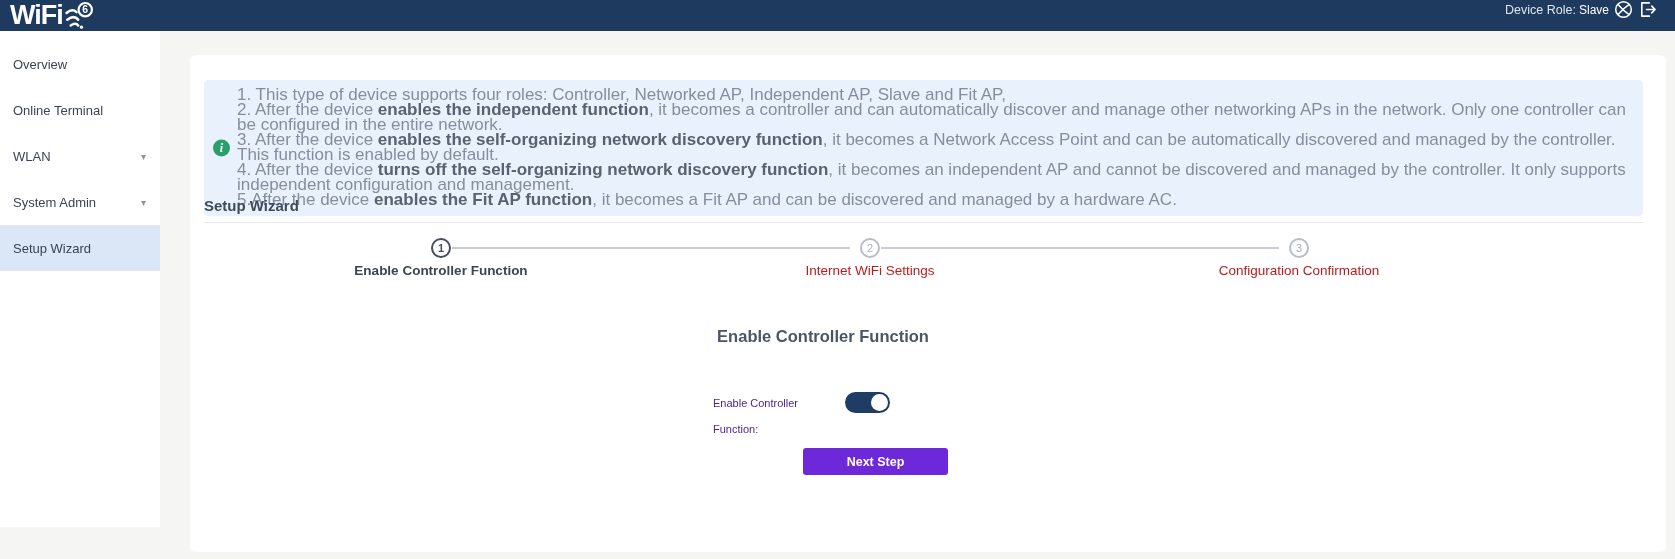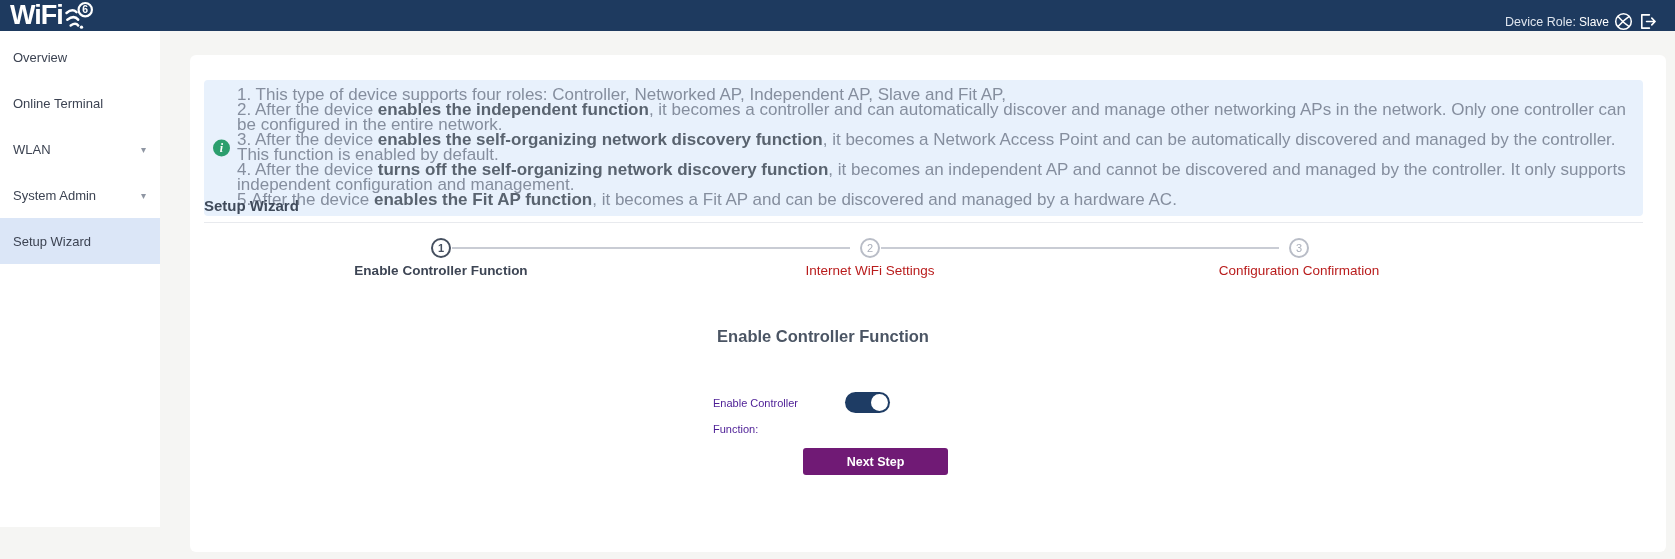--- a/index.html
+++ b/index.html
@@ -2,32 +2,32 @@
 <html><head>
 <meta charset="utf-8">
 <style>
   * { margin:0; padding:0; box-sizing:border-box; }
   html,body { width:1675px; height:559px; overflow:hidden;
     font-family:"Liberation Sans", sans-serif; background:#f5f5f3; }
   .root { position:relative; width:1675px; height:559px; }
 
   
   .navbar { position:absolute; left:0; top:0; width:1675px; height:31px;
-    background:#1e3a5f; display:flex; align-items:flex-end; }
+    background:#1e3a5f; display:flex; align-items:flex-start; }
   .logo { display:flex; align-items:flex-end; padding-left:10px; height:31px; }
   .logo-text { color:#ffffff; font-size:27px; font-weight:800; letter-spacing:-1px; line-height:31px; }
   .logo-glyph { margin-left:1px; margin-bottom:1px; }
   .nav-right { margin-left:auto; display:flex; align-items:center; gap:5px; padding-right:18px; }
   .devrole-label { color:#dfe5ee; font-size:12.5px; }
   .devrole-value { color:#ffffff; font-size:12px; margin-left:-2px; }
   .nav-icon { display:flex; align-items:center; cursor:pointer; }
 
   
   .sidebar { position:absolute; left:0; top:31px; width:160px; height:496px;
-    background:#ffffff; padding-top:3px; }
+    background:#ffffff; padding-top:10px; }
   .side-item { height:46px; display:flex; align-items:center; padding:0 14px 0 13px;
     font-size:13px; color:#3c4352; cursor:pointer; }
   .side-item .chev { margin-left:auto; color:#8f96a3; font-size:10px; }
   .side-item.active { background:#dbe6f7; }
 
   
   .card { position:absolute; left:190px; top:55px; width:1476px; height:497px;
     background:#ffffff; border-radius:6px; }
 
   
@@ -62,21 +62,21 @@
     font-size:16.5px; font-weight:bold; color:#4b5564; white-space:nowrap; }
   .form-label { position:absolute; left:523px; top:335px; width:130px;
     font-size:11px; line-height:26px; color:#4c1d95; }
   .toggle { position:absolute; left:655px; top:337px; width:45px; height:21px;
     border-radius:11px; background:#d6d9de; cursor:pointer; }
   .toggle.on { background:#1e3c64; }
   .toggle .knob { position:absolute; top:2px; left:2px; width:17px; height:17px;
     border-radius:50%; background:#ffffff; }
   .toggle.on .knob { left:auto; right:2px; }
   .next-btn { position:absolute; left:613px; top:393px; width:145px; height:27px;
-    background:#701a75; color:#ffffff; border:none; border-radius:3px;
+    background:#6d28d9; color:#ffffff; border:none; border-radius:3px;
     font-size:12.5px; font-weight:bold; font-family:"Liberation Sans", sans-serif;
     cursor:pointer; }
 </style>
 </head>
 <body>
 
 <div class="root">
 
   <div class="navbar">
     <div class="logo">

